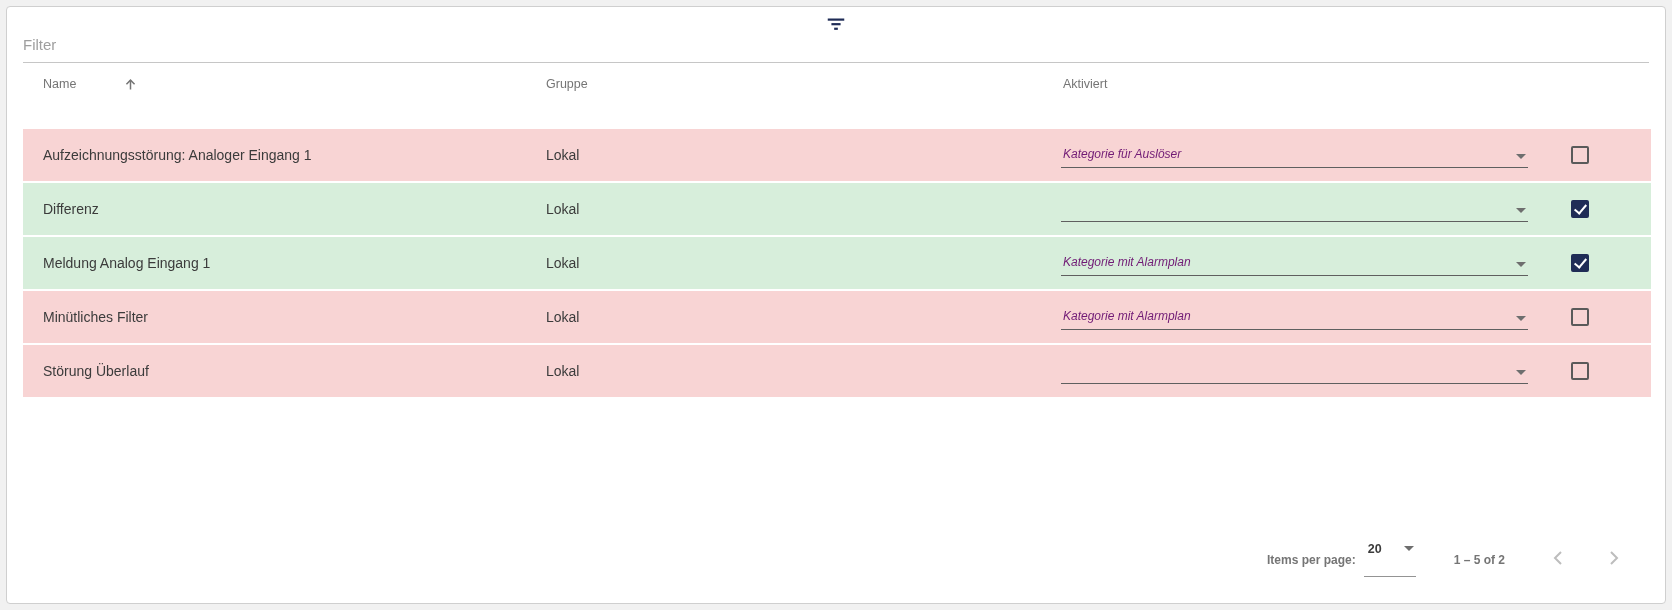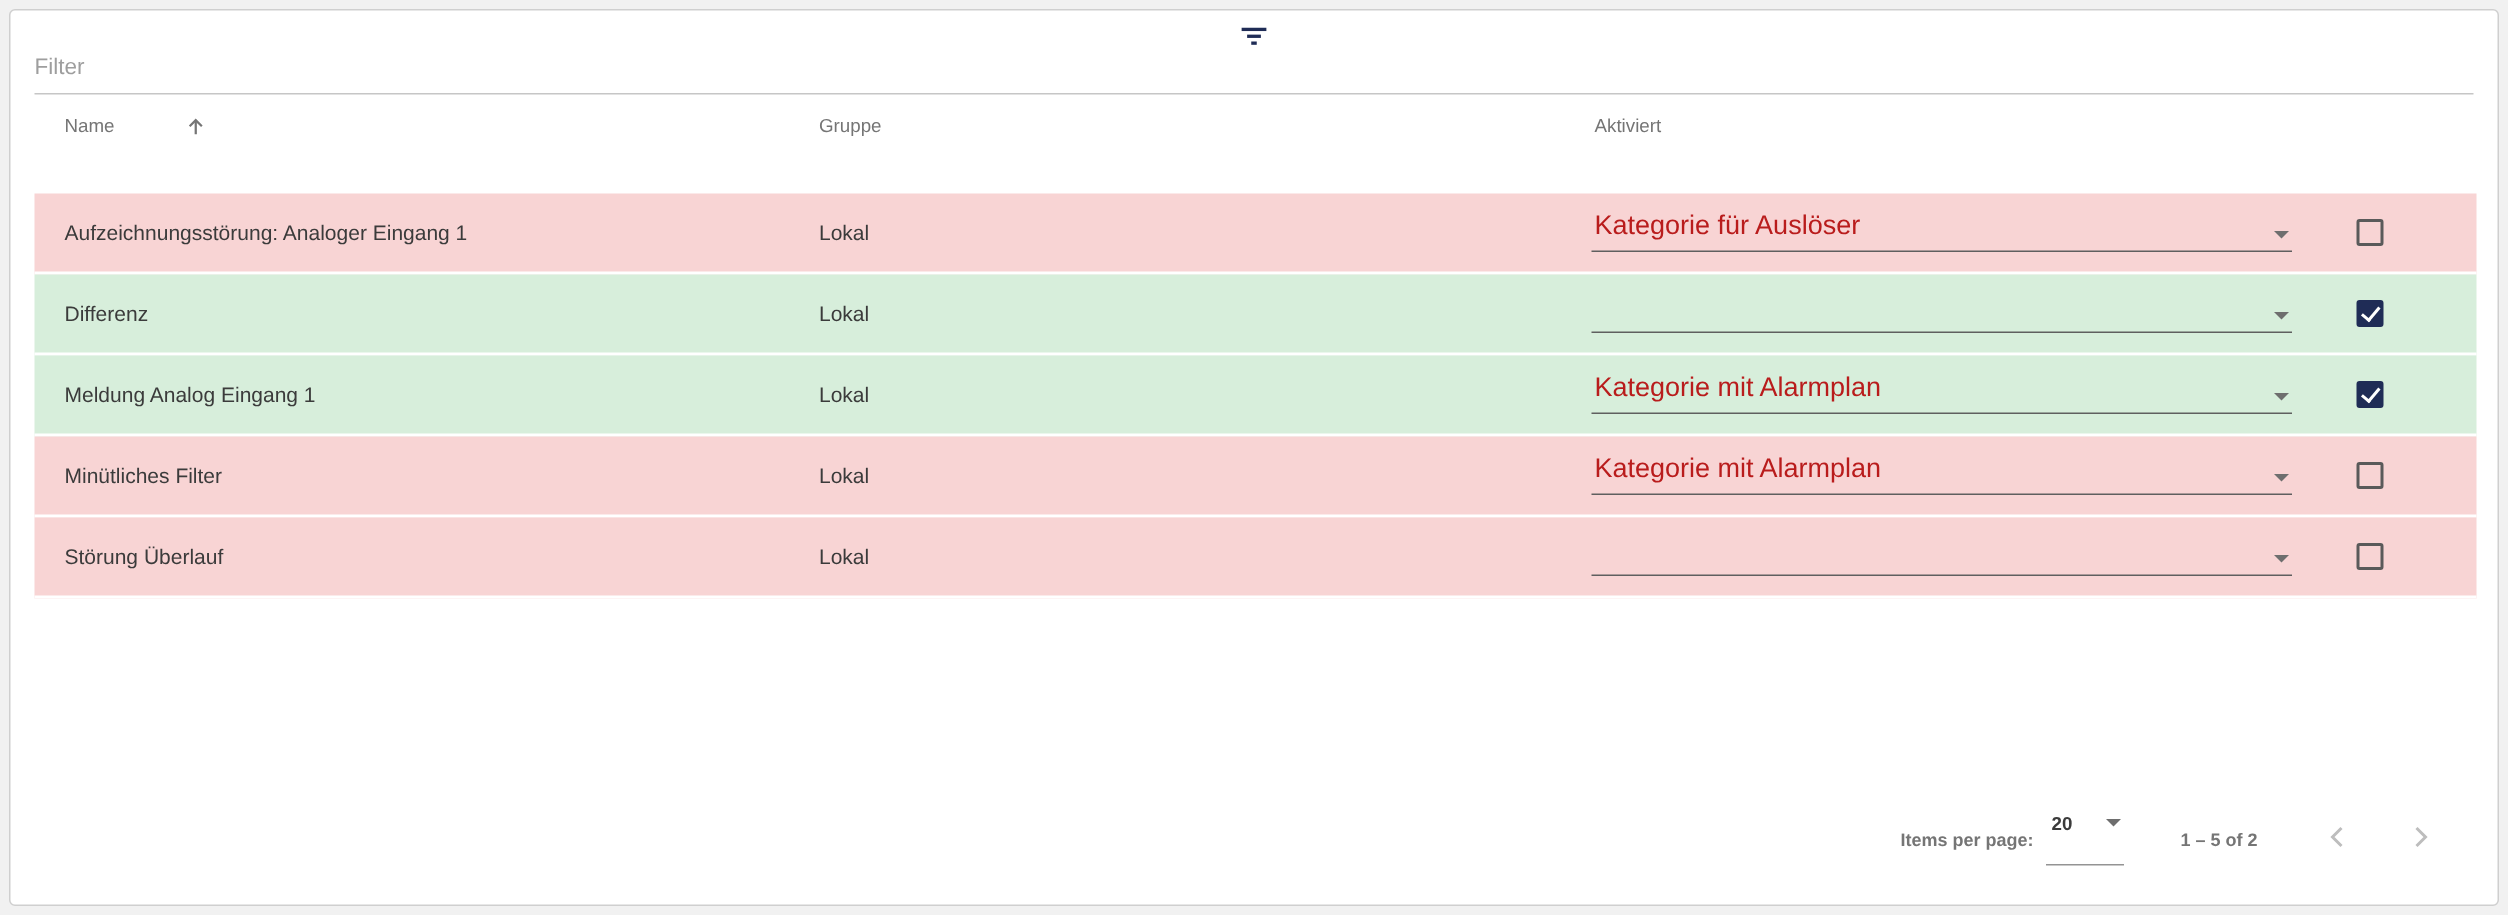--- a/index.html
+++ b/index.html
@@ -32,21 +32,21 @@
   .sort-icon { margin-left:7px; display:inline-flex; }
 
   .tbody { margin-top:24px; }
   .row { height:54px; border-bottom:2px solid #ffffff; font-size:14px; color:#3b3b3b; }
   .row[data-state="red"]   { background:#f8d4d4; }
   .row[data-state="green"] { background:#d7eedb; }
 
   
   .select { position:relative; display:flex; align-items:flex-end; justify-content:space-between;
     border-bottom:1px solid #5f5f5f; padding:0 2px 6px 2px; height:26px; cursor:pointer; }
-  .select .sel-value { font-size:18px; color:#b91c1c; white-space:nowrap; }
+  .select .sel-value { font-size:12px; color:#701a75; white-space:nowrap;font-style:italic; }
   .caret { width:0; height:0; border-left:5px solid transparent;
     border-right:5px solid transparent; border-top:5px solid #6e6e6e; margin-bottom:2px; }
 
   
   .col-akt .cbwrap { padding-left:25px; }
   .checkbox { width:18px; height:18px; border:2px solid #5a5a5a; border-radius:2px;
     position:relative; cursor:pointer; background:transparent; }
   .checkbox[data-checked="true"] { background:#1f2c56; border-color:#1f2c56; }
   .checkbox[data-checked="true"]::after { content:""; position:absolute; left:4px; top:0px;
     width:5px; height:10px; border-right:2px solid #fff; border-bottom:2px solid #fff;

